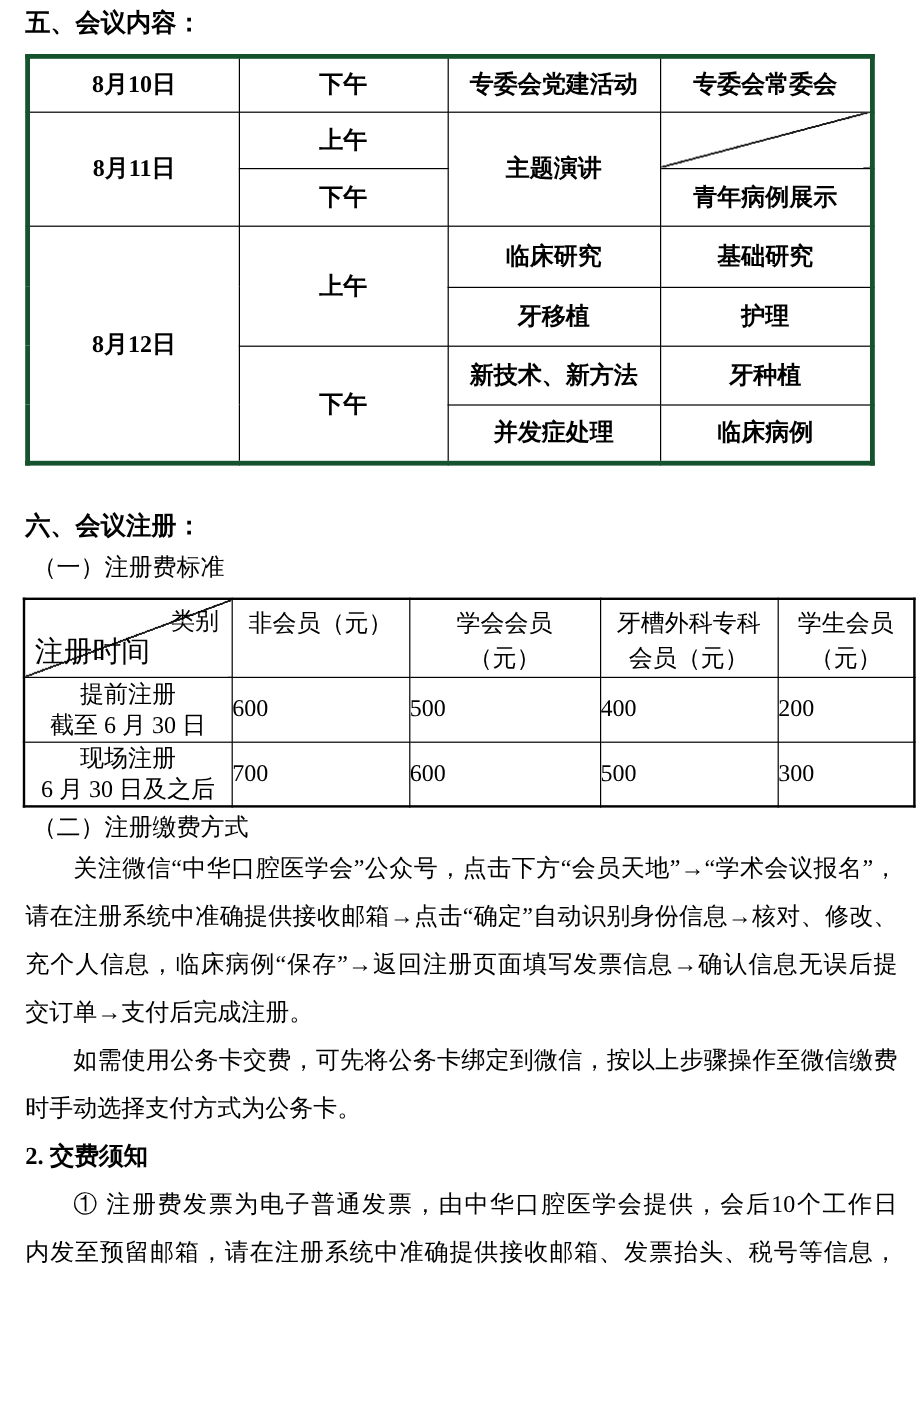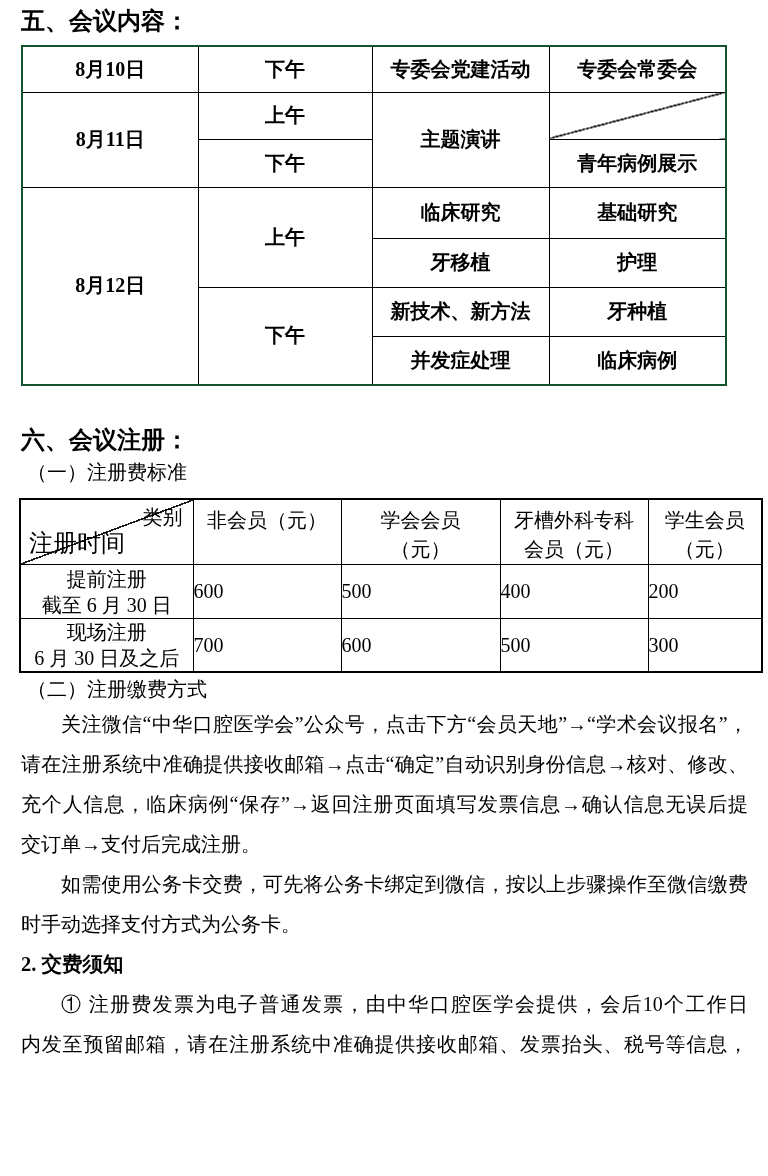--- a/index.html
+++ b/index.html
@@ -4,32 +4,32 @@
 <style>
   html,body { margin:0; padding:0; }
   body { background:#ffffff; }
   .page {
     position:relative; width:768px; height:1176px; margin:0 auto;
     background:#ffffff; color:#000000; overflow:hidden;
     font-family:"Liberation Serif","DejaVu Serif",serif;
   }
 
   
-  .h-bold { position:absolute; font-size:24px; font-weight:bold; white-space:nowrap; }
+  .h-bold { position:absolute; font-size:21px; font-weight:bold; white-space:nowrap; }
   #h5 { top:5px;  left:21px; }
   #h6 { top:424px; left:21px; }
   .sub { position:absolute; font-size:20px; white-space:nowrap; }
   #sub1 { top:459px; left:27px; }
   #sub2 { top:676px; left:27px; }
 
   
   #schedule {
     position:absolute; top:45px; left:21px;
     border-collapse:collapse; table-layout:fixed;
-    border:2px solid #14532d;
+    border:4px solid #14532d;
   }
   #schedule td {
     border:1px solid #000; text-align:center; vertical-align:middle;
     font-weight:bold; font-size:20px; padding:0; overflow:hidden;
   }
   .diag {
     background-image:linear-gradient(to bottom right,
       transparent calc(50% - 0.8px), #1a1a1a calc(50% - 0.8px),
       #1a1a1a calc(50% + 0.8px), transparent calc(50% + 0.8px));
   }

